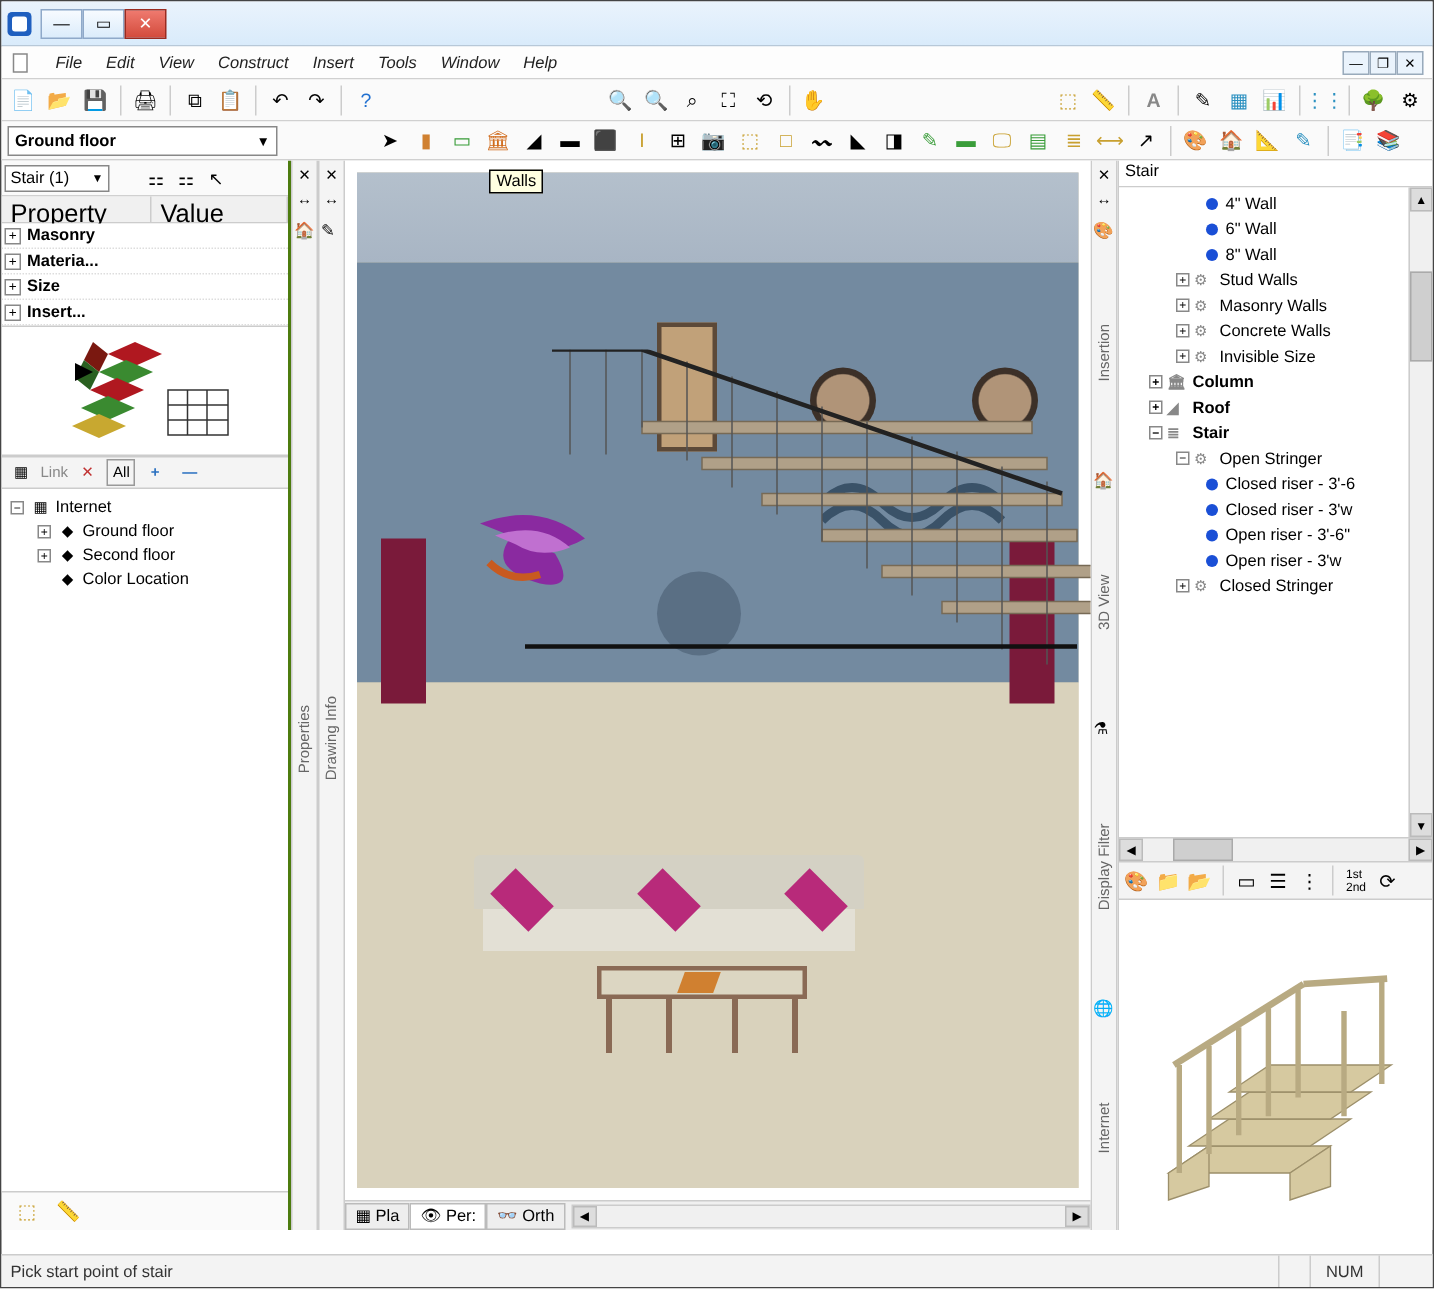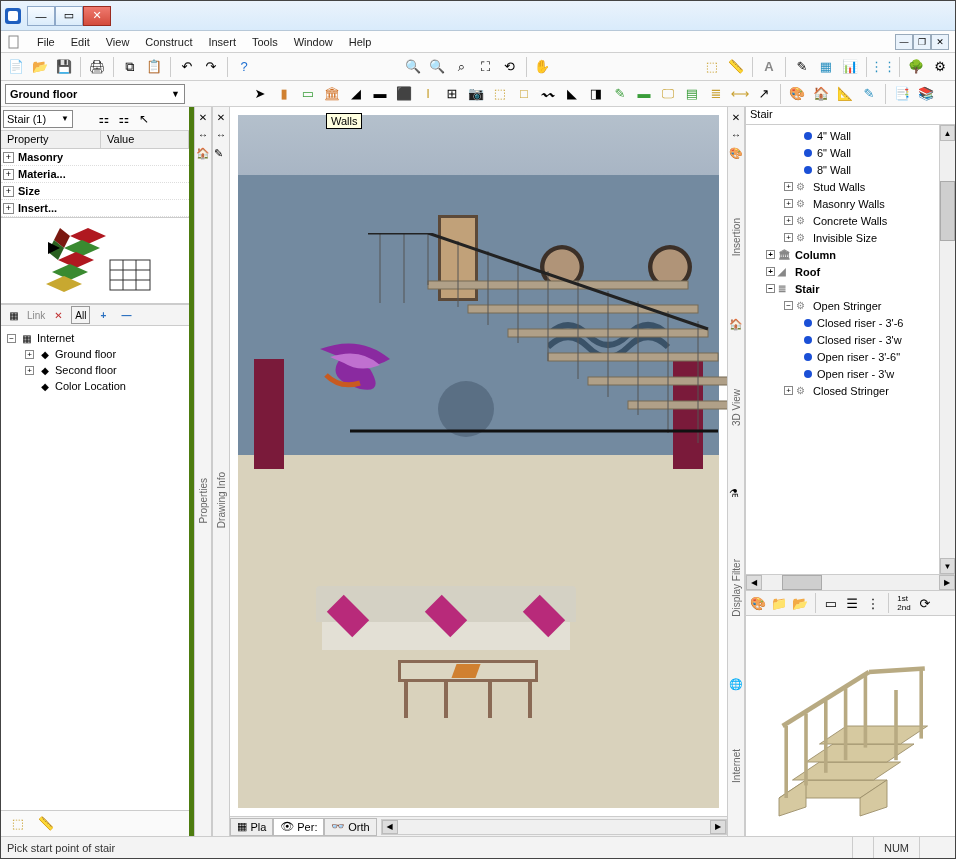--- a/index.html
+++ b/index.html
@@ -12,45 +12,45 @@
 .titlebar .app-icon { width: 16px; height: 16px; background: #1f5fbf; border-radius: 3px; margin-right: 6px; position: relative; }
 .titlebar .app-icon::after { content: ""; position: absolute; inset: 3px; background: #fff; border-radius: 2px; }
 .titlebar .title { flex: 1; color: #2b2b2b; font-size: 12px; }
 .win-btns { display: flex; gap: 0; }
 .win-btn { width: 28px; height: 20px; border: 1px solid #8fa9c9; background: linear-gradient(#f7fbff,#dbecfb); display: flex; align-items: center; justify-content: center; font-size: 11px; cursor: pointer; }
 .win-btn.close { background: linear-gradient(#ef7a6f,#d34b3c); color: #fff; border-color: #9a2b20; }
 
 
 .menubar { height: 22px; background: #fdfdfd; border-bottom: 1px solid #d0d0d0; display: flex; align-items: center; padding: 0 6px; }
 .menubar .mdi-icon { width: 14px; height: 14px; margin-right: 8px; }
-.menu-item { padding: 2px 8px; cursor: pointer; color: #222; }
+.menu-item { padding: 2px 8px; cursor: pointer; color: #222; font-style: italic; }
 .mdi-btns { margin-left: auto; display: flex; }
 .mdi-btn { width: 18px; height: 16px; border: 1px solid #9ab; background: #eaf3fc; font-size: 9px; display: flex; align-items: center; justify-content: center; cursor: pointer; }
 
 
 .toolbar { height: 28px; background: #fafafa; border-bottom: 1px solid #d0d0d0; display: flex; align-items: center; padding: 0 4px; gap: 2px; }
 .tb-btn { width: 22px; height: 22px; display: flex; align-items: center; justify-content: center; border: 1px solid transparent; cursor: pointer; font-size: 13px; }
 .tb-sep { width: 1px; height: 20px; background: #ccc; margin: 0 3px; }
 .tb-spacer { flex: 1; }
 
 
 .levelbar { height: 26px; background: #fafafa; border-bottom: 1px solid #d0d0d0; display: flex; align-items: center; padding: 0 4px; gap: 2px; }
 .level-select { width: 180px; height: 20px; border: 1px solid #888; background: #fff; font-size: 12px; font-weight: bold; padding: 0 4px; display: flex; align-items: center; justify-content: space-between; }
 .level-select .arrow { font-size: 9px; }
 
 
 .main { flex: 1; display: flex; overflow: hidden; }
 
 
-.left-panel { width: 193px; background: #fafafa; border-right: 5px solid #4d7c0f; display: flex; flex-direction: column; }
+.left-panel { width: 193px; background: #fafafa; border-right: 2px solid #4d7c0f; display: flex; flex-direction: column; }
 .prop-header { height: 24px; display: flex; align-items: center; padding: 2px; gap: 2px; border-bottom: 1px solid #d0d0d0; }
 .prop-select { border: 1px solid #888; background: #fff; height: 18px; padding: 0 3px; display: flex; align-items: center; justify-content: space-between; width: 70px; font-size: 11px; }
 .small-tb { width: 18px; height: 18px; display: flex; align-items: center; justify-content: center; cursor: pointer; font-size: 12px; }
 .grid-header { height: 18px; display: flex; border-bottom: 1px solid #ccc; background: #f0f0f0; }
-.grid-header div { padding: 2px 6px; border-right: 1px solid #ccc; font-size: 11px; }
+.grid-header div { padding: 2px 6px; border-right: 1px solid #ccc; font-size: 17px; }
 .prop-grid { background: #fff; border-bottom: 1px solid #ccc; }
 .prop-row { height: 17px; display: flex; align-items: center; border-bottom: 1px dotted #ddd; padding-left: 2px; }
 .prop-row .exp { width: 11px; height: 11px; border: 1px solid #888; display: flex; align-items: center; justify-content: center; font-size: 9px; margin-right: 4px; background: #fff; cursor: pointer; }
 .prop-row .name { font-weight: bold; font-size: 11px; }
 .preview-box { height: 86px; background: #fff; border-bottom: 1px solid #ccc; display: flex; align-items: center; justify-content: center; position: relative; }
 
 .loc-toolbar { height: 22px; display: flex; align-items: center; gap: 3px; padding: 0 3px; border-top: 1px solid #ccc; border-bottom: 1px solid #ccc; background: #f4f4f4; }
 .loc-toolbar .tb { width: 20px; height: 18px; display: flex; align-items: center; justify-content: center; font-size: 10px; cursor: pointer; }
 .loc-toolbar .tb.all { border: 1px solid #999; padding: 0 3px; width: auto; font-size: 10px; }
 .loc-tree { flex: 1; background: #fff; overflow: auto; padding: 4px 2px; }
@@ -114,21 +114,21 @@
 .vscroll-stub { width: 16px; background: #f0f0f0; border-left: 1px solid #ccc; display: flex; flex-direction: column; }
 .vscroll-stub .ar { height: 16px; background: #ddd; border: 1px solid #bbb; font-size: 8px; display: flex; align-items: center; justify-content: center; }
 .vscroll-stub .thumb { height: 60px; background: #cfcfcf; border: 1px solid #aaa; margin-top: 40px; }
 .catalog-row { display: flex; flex: 1; }
 
 .preview-toolbar { height: 26px; border-top: 1px solid #ccc; border-bottom: 1px solid #ccc; display: flex; align-items: center; padding: 0 3px; gap: 3px; background: #f4f4f4; }
 .stair-3d { flex: 0 0 220px; background: #fff; display: flex; align-items: center; justify-content: center; }
 .stair-3d svg { width: 180px; height: 200px; }
 
 
-.statusbar { height: 22px; border-top: 1px solid #ccc; background: #f3f3f3; display: flex; align-items: center; padding: 0 6px; font-size: 11px; color: #333; }
+.statusbar { height: 22px; border-top: 1px solid #ccc; background: #f3f3f3; display: flex; align-items: center; padding: 0 6px; font-size: 11px; color: #333; margin-top: 16px; }
 .statusbar .spacer { flex: 1; }
 .status-cell { border-left: 1px solid #ccc; padding: 0 10px; height: 100%; display: flex; align-items: center; }
 </style>
 </head>
 <body>
 
 <div class="window">
 
   <div class="titlebar">
     <div class="app-icon"></div>

